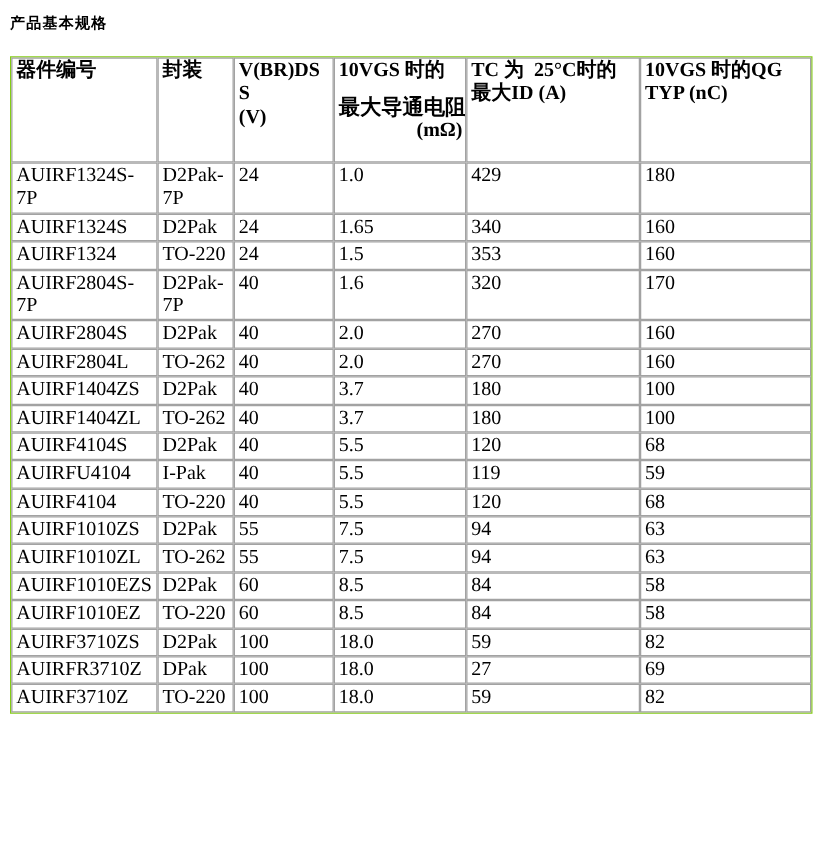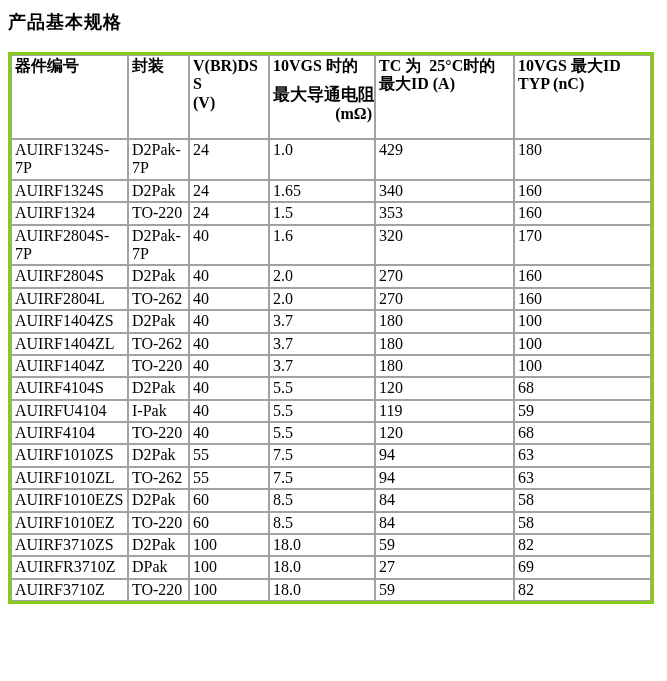--- a/index.html
+++ b/index.html
@@ -12,30 +12,30 @@
     height: 681px;
     font-family: "Liberation Serif", "DejaVu Serif", serif;
     font-size: 16px;
     color: #000000;
     box-sizing: border-box;
     padding: 8px;
     overflow: hidden;
   }
   .page-title {
     font-weight: bold;
-    font-size: 18px;
+    font-size: 12px;
     margin: 2px 0 18px 0;
     font-family: Liberation Mono, monospace;
     letter-spacing: 1px;
   }
   table.spec-table {
     border-collapse: separate;
     border-spacing: 0;
     width: 640px;
-    border: 3px solid #84cc16;
+    border: 1px solid #84cc16;
     table-layout: fixed;
   }
   table.spec-table th,
   table.spec-table td {
     border: 1px solid #a2a2a2;
     vertical-align: top;
     text-align: left;
     padding: 1px 2px 1px 3px;
     font-size: 16px;
     line-height: 1.15;
@@ -93,21 +93,21 @@
       <th>
         <div class="h-line">10VGS 时的</div>
         <div class="h-big">最大导通电阻</div>
         <div class="h-center">(mΩ)</div>
       </th>
       <th>
         <div class="h-line">TC 为  25°C时的</div>
         <div class="h-line">最大ID (A)</div>
       </th>
       <th>
-        <div class="h-line">10VGS 最大ID</div>
+        <div class="h-line">10VGS 时的QG</div>
         <div class="h-line">TYP (nC)</div>
       </th>
     </tr>
   </thead>
   <tbody>
       <tr>
         <td>AUIRF1324S-7P</td>
         <td>D2Pak-7P</td>
         <td>24</td>
         <td>1.0</td>
@@ -164,28 +164,20 @@
       </tr>
       <tr>
         <td>AUIRF1404ZL</td>
         <td>TO-262</td>
         <td>40</td>
         <td>3.7</td>
         <td>180</td>
         <td>100</td>
       </tr>
       <tr>
-        <td>AUIRF1404Z</td>
-        <td>TO-220</td>
-        <td>40</td>
-        <td>3.7</td>
-        <td>180</td>
-        <td>100</td>
-      </tr>
-      <tr>
         <td>AUIRF4104S</td>
         <td>D2Pak</td>
         <td>40</td>
         <td>5.5</td>
         <td>120</td>
         <td>68</td>
       </tr>
       <tr>
         <td>AUIRFU4104</td>
         <td>I-Pak</td>

